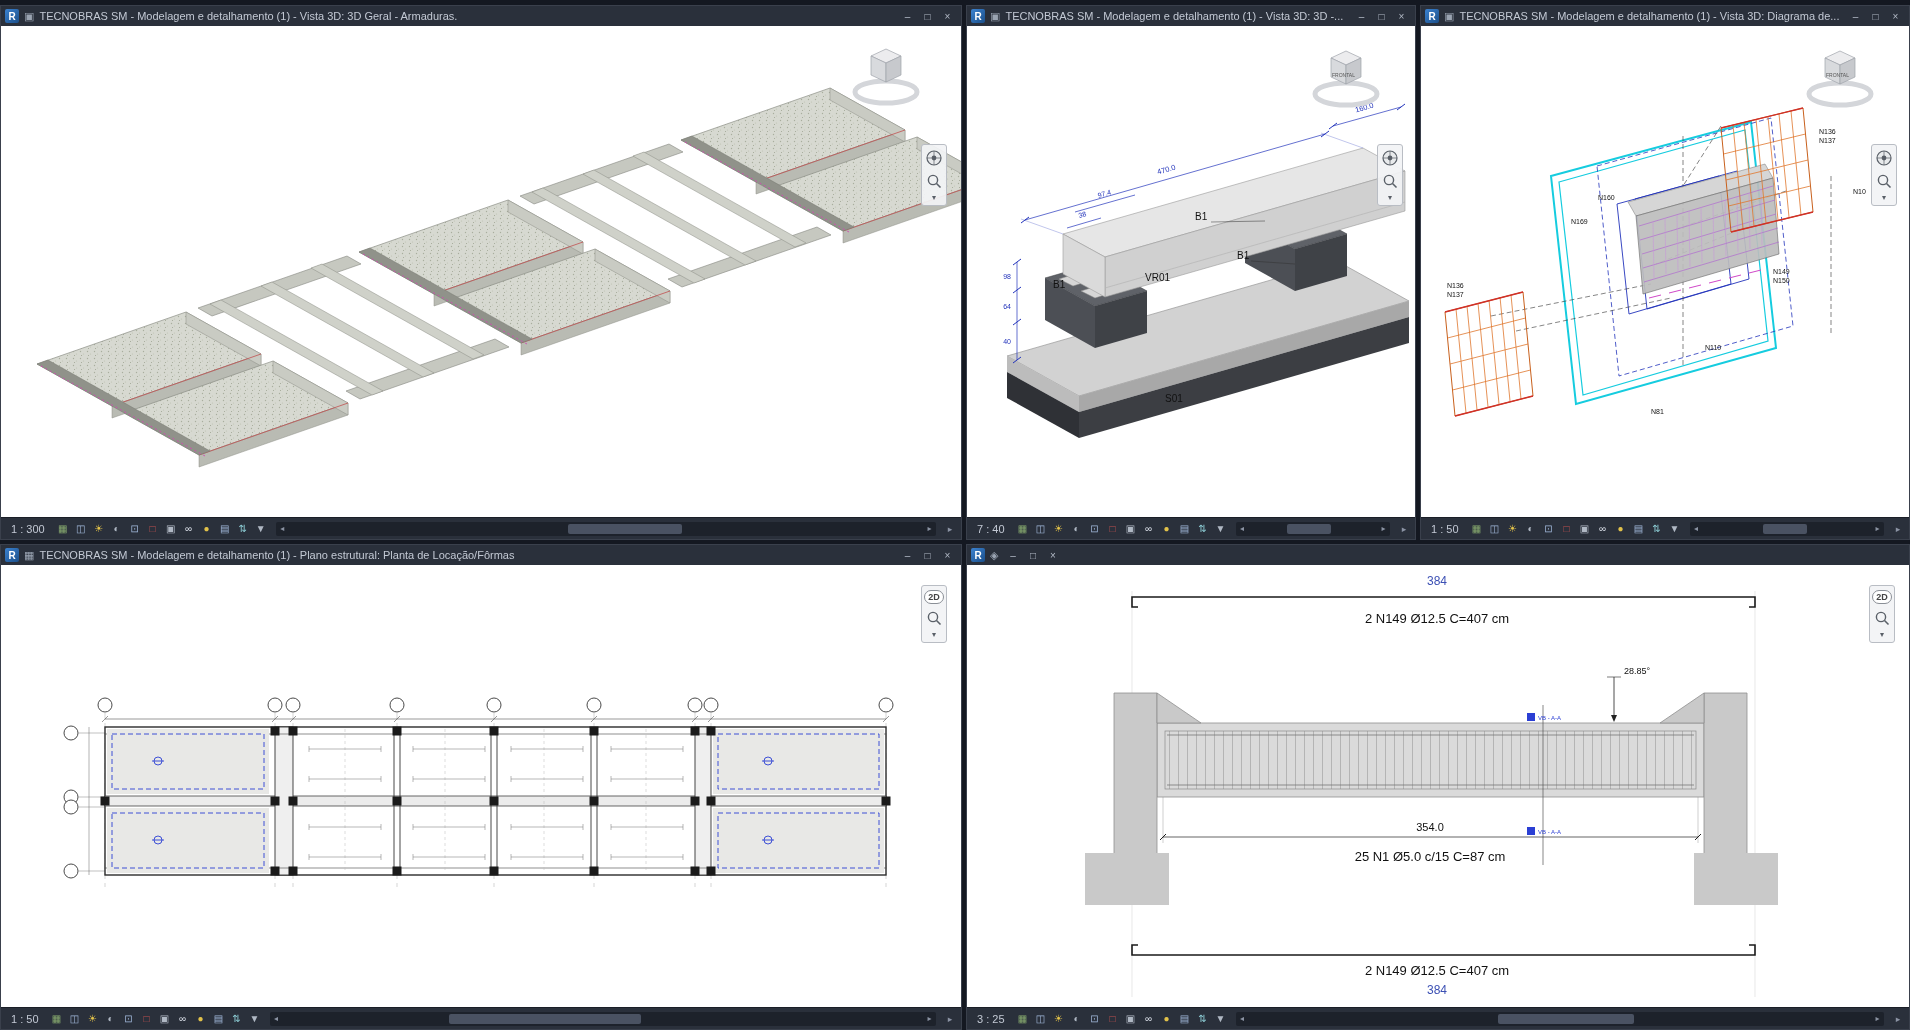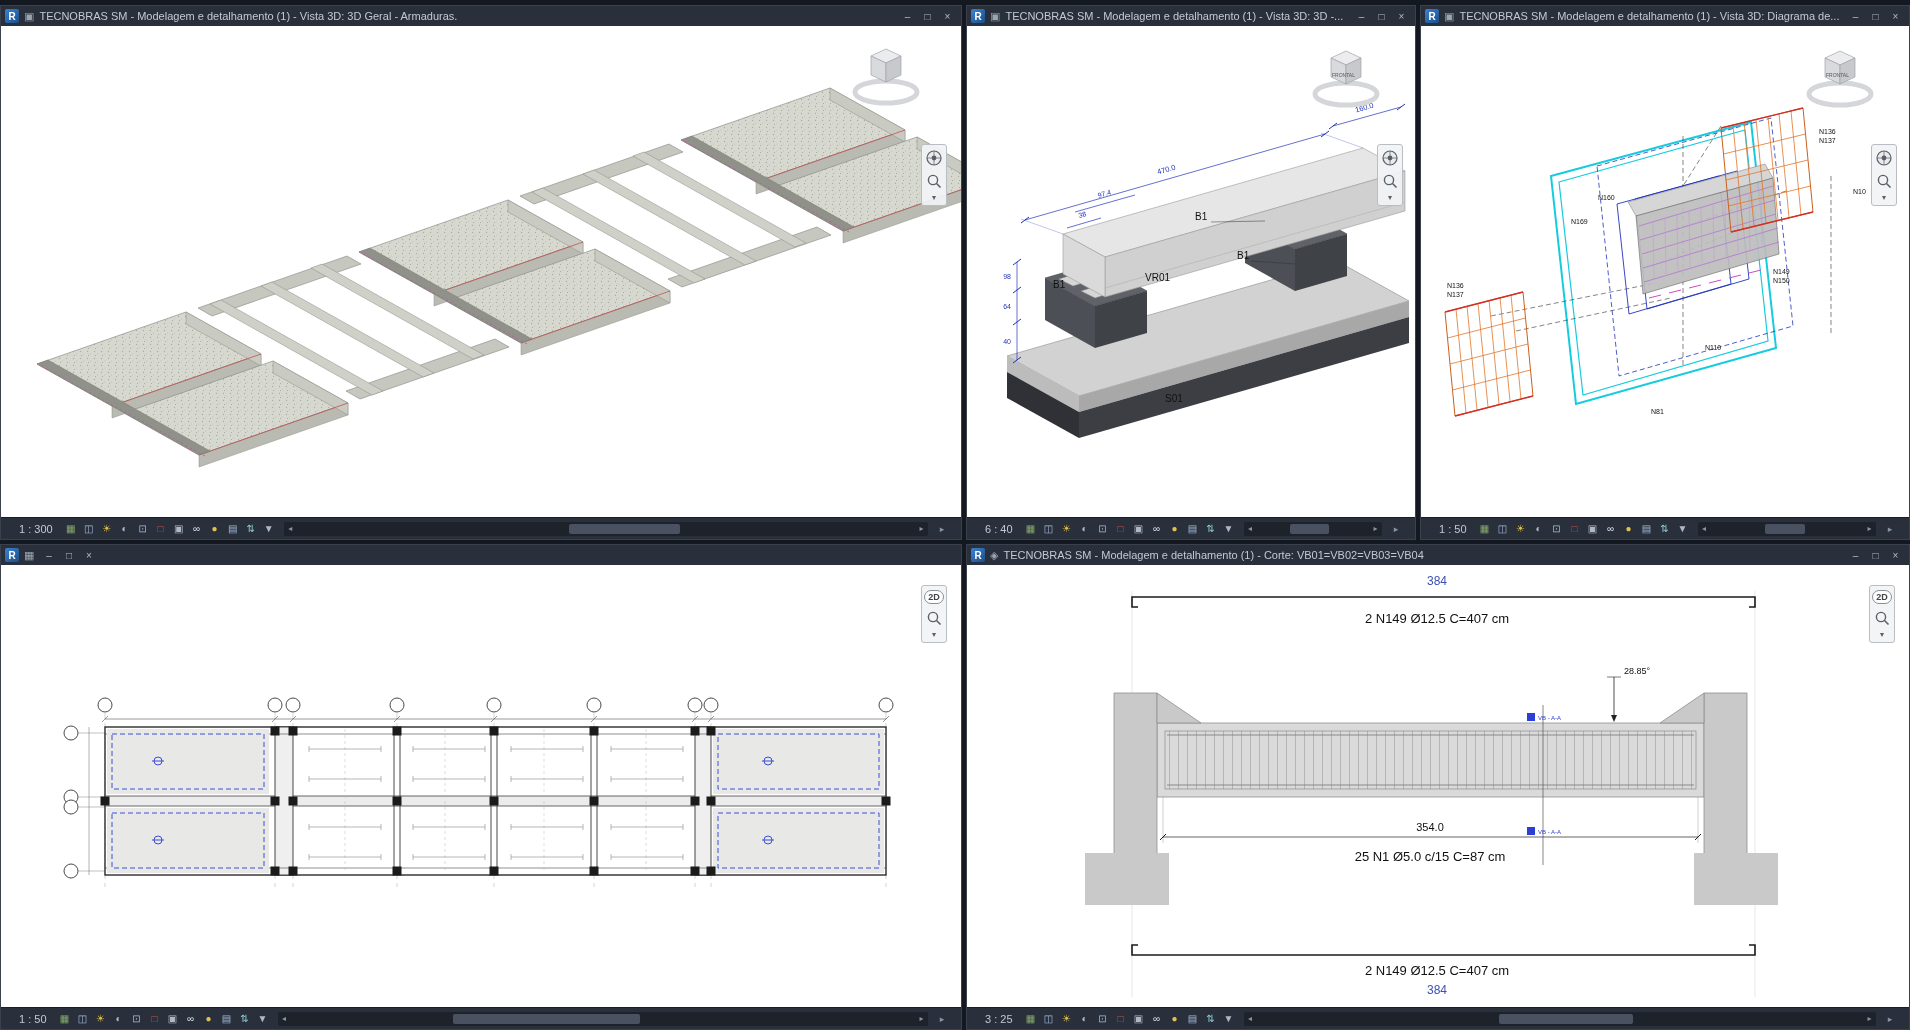--- a/index.html
+++ b/index.html
@@ -13,21 +13,21 @@
     color:#fff;font-size:10px;font-weight:bold;display:flex;align-items:center;justify-content:center;flex:0 0 14px;}
   .type-icon{color:#9aa4b2;font-size:11px;line-height:1;flex:0 0 auto;}
   .title-text{color:#c3c9d4;font-size:11px;white-space:nowrap;overflow:hidden;text-overflow:ellipsis;flex:1;}
   .win-buttons{display:flex;gap:1px;flex:0 0 auto;}
   .win-btn{width:19px;height:16px;color:#b3bac6;font-size:10px;display:flex;align-items:center;
     justify-content:center;cursor:default;}
   .content{flex:1;position:relative;background:#fff;overflow:hidden;}
   .content svg.drawing{position:absolute;left:0;top:0;}
   svg{font-family:"Liberation Sans",sans-serif;}
   .controlbar{flex:0 0 22px;background:#2a303b;border-top:1px solid #1a1e27;display:flex;
-    align-items:center;padding:0 12px;gap:4px;}
+    align-items:center;padding:0 4px;gap:4px;}
   .scale-label{color:#c3c9d4;font-size:11px;padding:0 6px;white-space:nowrap;}
   .vc-icons{display:flex;gap:2px;align-items:center;}
   .vc-icon{width:16px;height:16px;line-height:16px;font-size:10px;text-align:center;}
   .hscroll{flex:1;height:14px;background:#1d222b;border-radius:2px;display:flex;align-items:center;margin:0 3px;}
   .hs-arrow{color:#8b93a3;font-size:8px;width:13px;text-align:center;line-height:14px;}
   .hs-track{flex:1;position:relative;height:100%;}
   .hs-thumb{position:absolute;top:2px;height:10px;background:#4a5262;border-radius:2px;}
   .expand-btn{color:#8b93a3;font-size:9px;width:14px;text-align:center;}
   .viewcube{position:absolute;width:70px;height:66px;}
   .navbar{position:absolute;width:26px;background:rgba(242,243,245,0.93);border:1px solid #b9bdc4;
@@ -235,21 +235,21 @@
         <line x1="2" y1="9" x2="16" y2="9" stroke="#5a6068" stroke-width="0.7"></line>
       </svg>
       <svg width="16" height="16">
         <circle cx="7" cy="7" r="4.6" fill="none" stroke="#5a6068" stroke-width="1.4"></circle>
         <line x1="10.5" y1="10.5" x2="14.5" y2="14.5" stroke="#5a6068" stroke-width="1.6"></line>
       </svg>
       <span class="nav-chevron">▾</span>
     </div>
   </div>
   <div class="controlbar">
-    <span class="scale-label">6 : 40</span>
+    <span class="scale-label">7 : 40</span>
     <div class="vc-icons">
         <span class="vc-icon" style="color: rgb(134, 168, 110);">▦</span>
         <span class="vc-icon" style="color: rgb(159, 182, 216);">◫</span>
         <span class="vc-icon" style="color: rgb(226, 194, 74);">☀</span>
         <span class="vc-icon" style="color: rgb(176, 184, 196);">◐</span>
         <span class="vc-icon" style="color: rgb(159, 182, 216);">⊡</span>
         <span class="vc-icon" style="color: rgb(192, 80, 80);">□</span>
         <span class="vc-icon" style="color: rgb(176, 184, 196);">▣</span>
         <span class="vc-icon" style="color: rgb(216, 221, 230);">∞</span>
         <span class="vc-icon" style="color: rgb(226, 194, 74);">●</span>
@@ -426,20 +426,21 @@
       <span class="hs-arrow">▸</span>
     </div>
     <span class="expand-btn">▸</span>
   </div>
 </div>
 
 <div class="window" style="left:0;top:544px;width:962px;height:486px;">
   <div class="titlebar">
     <div class="r-logo">R</div>
     <span class="type-icon">▦</span>
+    <span class="title-text">TECNOBRAS SM - Modelagem e detalhamento (1) - Plano estrutural: Planta de Locação/Fôrmas</span>
     <div class="win-buttons">
       <span class="win-btn">–</span>
       <span class="win-btn">□</span>
       <span class="win-btn">×</span>
     </div>
   </div>
   <div class="content">
     <svg class="drawing" width="962" height="444" viewBox="0 0 962 444">
       <defs>
         <circle id="gc" r="7" fill="#fff" stroke="#4a4a4a" stroke-width="1"></circle>
@@ -620,21 +621,20 @@
       <span class="hs-arrow">▸</span>
     </div>
     <span class="expand-btn">▸</span>
   </div>
 </div>
 
 <div class="window" style="left:966px;top:544px;width:944px;height:486px;">
   <div class="titlebar">
     <div class="r-logo">R</div>
     <span class="type-icon">◈</span>
-    <span class="title-text">TECNOBRAS SM - Modelagem e detalhamento (1) - Corte: VB01=VB02=VB03=VB04</span>
     <div class="win-buttons">
       <span class="win-btn">–</span>
       <span class="win-btn">□</span>
       <span class="win-btn">×</span>
     </div>
   </div>
   <div class="content">
     <svg class="drawing" width="944" height="444" viewBox="0 0 944 444">
       <defs>
         <pattern id="stirr" width="9" height="10" patternUnits="userSpaceOnUse">

